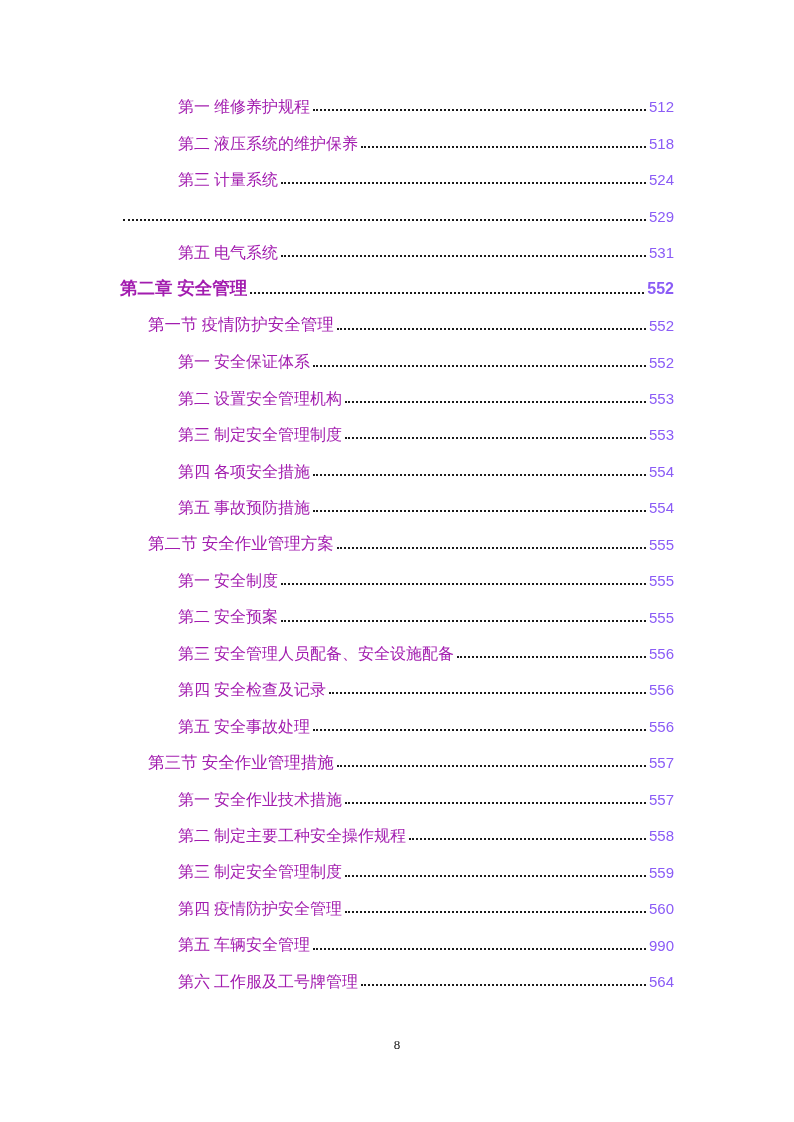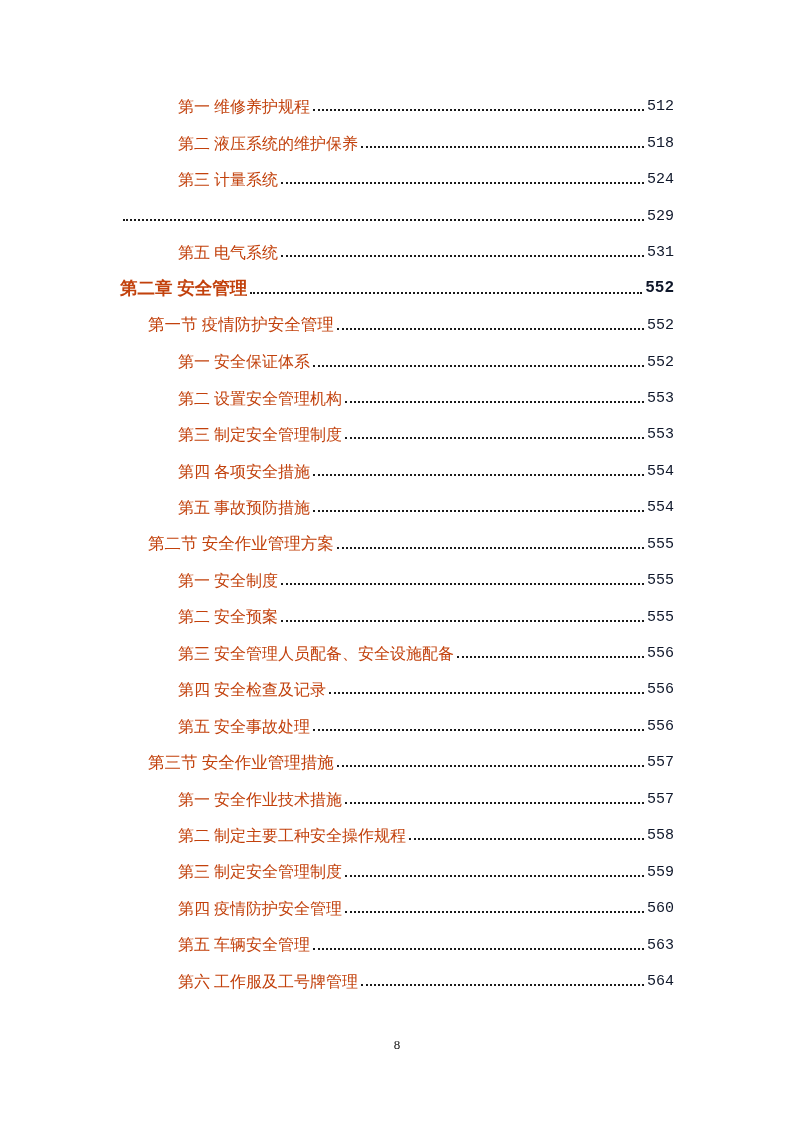--- a/index.html
+++ b/index.html
@@ -25,33 +25,33 @@
   .toc-row {
     display: flex;
     align-items: flex-end;
     height: 36.45px;
     cursor: pointer;
   }
   .toc-title {
     white-space: nowrap;
     line-height: 1.2;
     font-size: 16px;
-    color: #c2410c;
+    color: #a21caf;
   }
   .toc-dots {
     flex: 1;
     border-bottom: 2px dotted #1a1a1a;
     margin: 0 3px 5px 3px;
     min-width: 12px;
   }
   .toc-page {
     line-height: 1.2;
     font-size: 15px;
-    font-family: Liberation Mono, monospace;
-    color: #0f172a;
+    font-family: Liberation Sans, sans-serif;
+    color: #8b5cf6;
   }
   
   .level-chapter .toc-title {
     font-family: "Liberation Sans", "DejaVu Sans", sans-serif;
     font-weight: 700;
     font-size: 17.5px;
     padding-left: 0;
     margin-top: 40px;
   }
   .level-chapter .toc-page {
@@ -198,21 +198,21 @@
     <span class="toc-page">559</span>
   </div>
       <div class="toc-row level-item">
     <span class="toc-title">第四 疫情防护安全管理</span>
     <span class="toc-dots"></span>
     <span class="toc-page">560</span>
   </div>
       <div class="toc-row level-item">
     <span class="toc-title">第五 车辆安全管理</span>
     <span class="toc-dots"></span>
-    <span class="toc-page">563</span>
+    <span class="toc-page">990</span>
   </div>
       <div class="toc-row level-item">
     <span class="toc-title">第六 工作服及工号牌管理</span>
     <span class="toc-dots"></span>
     <span class="toc-page">564</span>
   </div>
     </main>
   <footer class="footer">
     <span class="footer-page-number">8</span>
   </footer>

